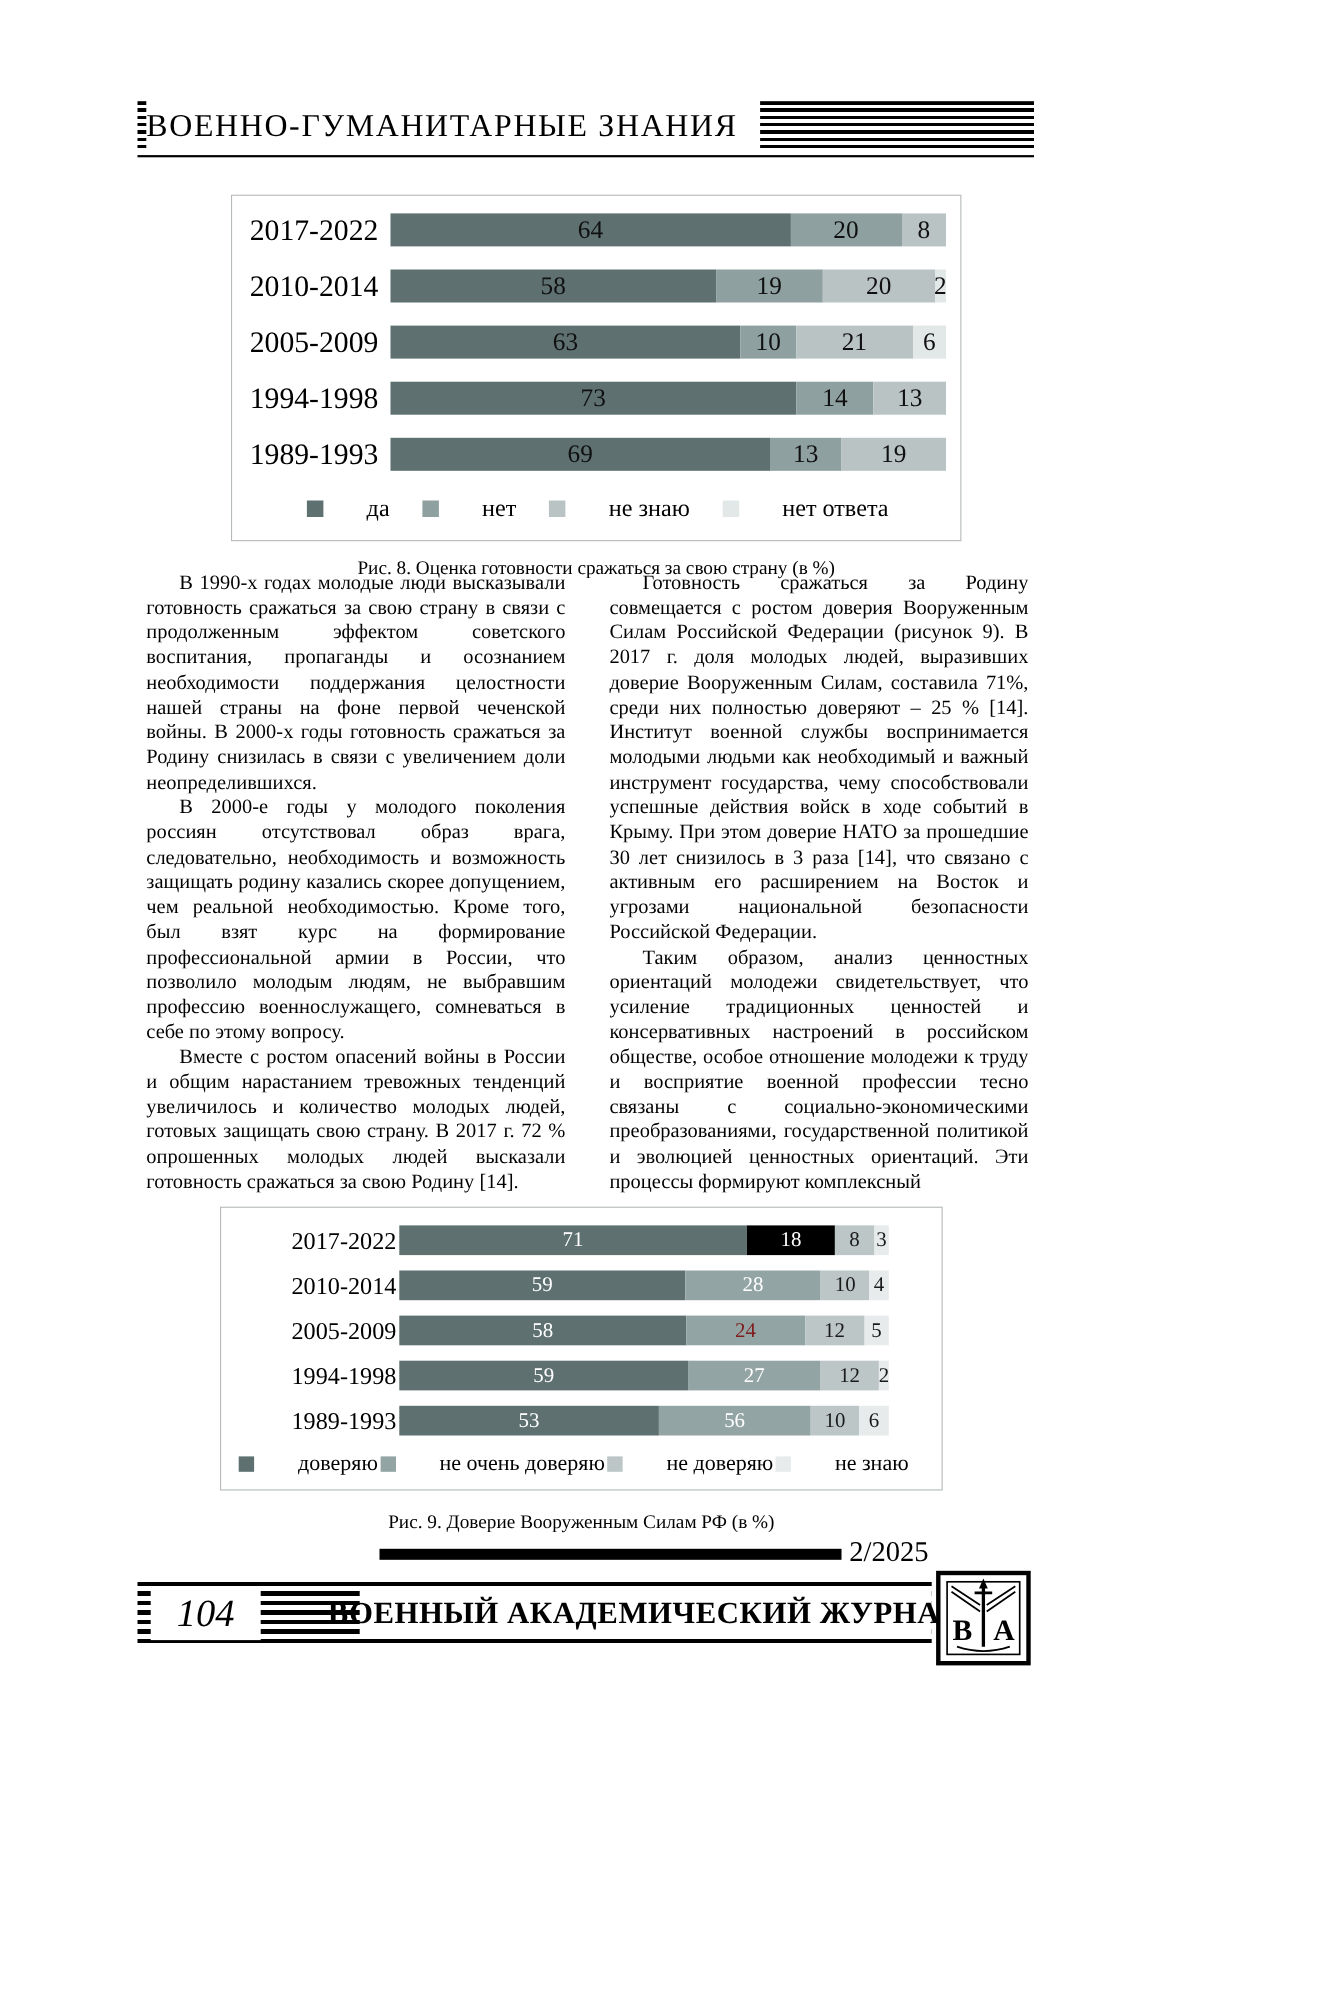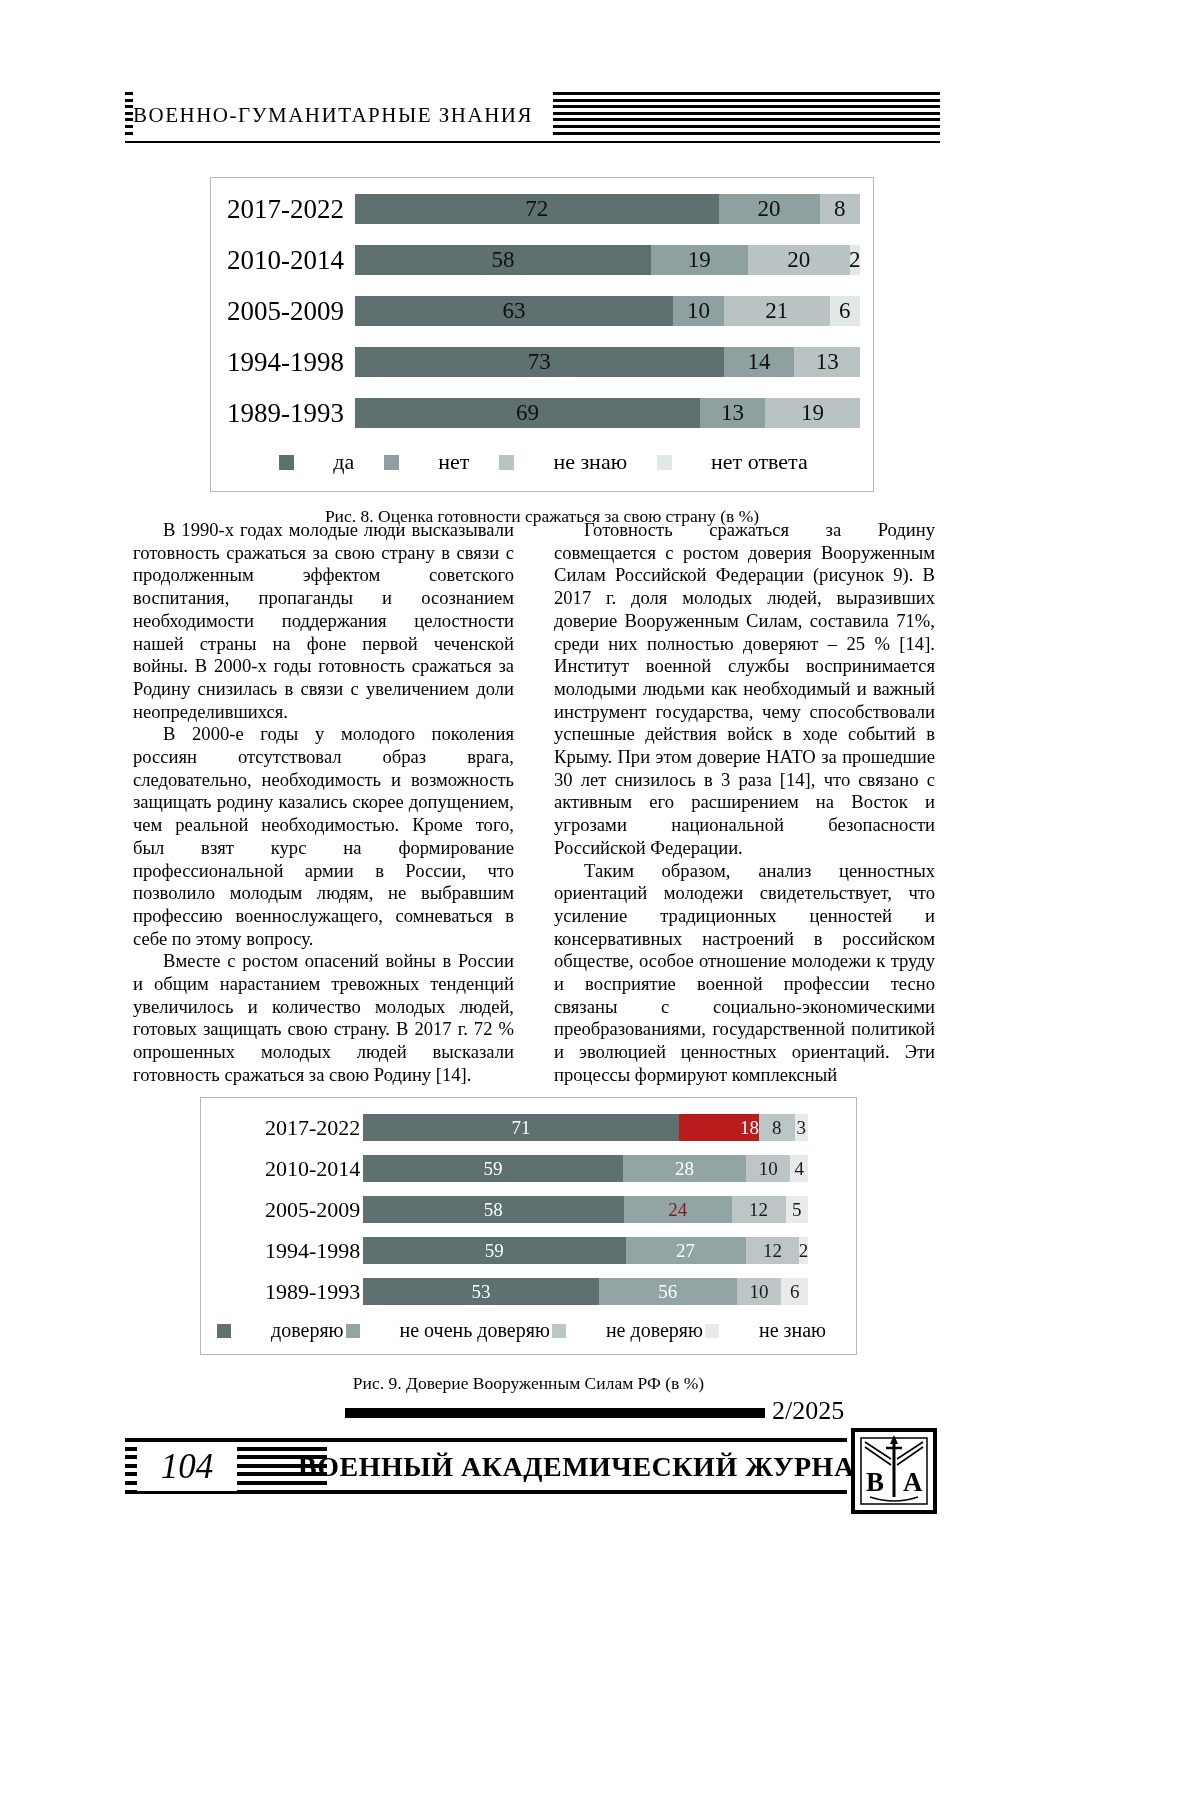--- a/index.html
+++ b/index.html
@@ -6,21 +6,21 @@
   html,body { background:#ffffff; }
   body { width:1200px; font-family:"Liberation Serif", serif; color:#000; }
   .page { position:relative; width:1200px; height:1817px; background:#fff; overflow:hidden; }
 
   
   .hdr { position:absolute; left:125px; top:92px; width:815px; height:46px; }
   .hdr-stripes { position:absolute; inset:0;
     background:repeating-linear-gradient(to bottom, #000 0 3px, #fff 3px 6.6px); }
   .hdr-titlebox { position:absolute; left:8px; top:-2px; bottom:-2px; background:#fff;
     display:flex; align-items:center; padding:0 20px 0 0; }
-  .hdr-titlebox span { font-size:21px; letter-spacing:1.5px; white-space:nowrap; }
+  .hdr-titlebox span { font-size:29px; letter-spacing:1.5px; white-space:nowrap; }
   .hdr-rule { position:absolute; left:125px; top:141px; width:815px; height:2px; background:#000; }
 
   
   .fig { position:absolute; }
   .fig8 { left:210px; top:177px; width:664px; }
   .fig9 { left:200px; top:1097px; width:657px; }
   .chart-box { border:1.5px solid #b4b9b9; background:#fff; }
   .fig8 .chart-box { padding:16px 13px 4px 16px; }
   .fig9 .chart-box { padding:16px 28px 4px 14px; }
 
@@ -82,21 +82,21 @@
   </header>
   <div class="hdr-rule"></div>
 
   <figure class="fig fig8">
     <div class="chart-box">
         <div class="rows">
           <div class="crow">
             <div class="clab">2017-2022</div>
             <div class="ctrack">
               <div class="cseg" style="width: 72%; background: rgb(94, 112, 112);">
-                <span class="cval" style="color: rgb(16, 16, 16);">72</span>
+                <span class="cval" style="color: rgb(16, 16, 16);">64</span>
               </div>
               <div class="cseg" style="width: 20%; background: rgb(143, 160, 160);">
                 <span class="cval" style="color: rgb(16, 16, 16);">20</span>
               </div>
               <div class="cseg" style="width: 8%; background: rgb(185, 195, 195);">
                 <span class="cval" style="color: rgb(16, 16, 16);">8</span>
               </div>
             </div>
           </div>
           <div class="crow">
@@ -198,21 +198,21 @@
 
   <figure class="fig fig9">
     <div class="chart-box">
         <div class="rows">
           <div class="crow">
             <div class="clab">2017-2022</div>
             <div class="ctrack">
               <div class="cseg" style="width: 71%; background: rgb(94, 112, 112);">
                 <span class="cval" style="color: rgb(255, 255, 255);">71</span>
               </div>
-              <div class="cseg" style="width: 18%; background: #b91c1c; justify-content: flex-end;">
+              <div class="cseg" style="width: 18%; background: #000000;">
                 <span class="cval" style="color: rgb(255, 255, 255);">18</span>
               </div>
               <div class="cseg" style="width: 8%; background: rgb(188, 198, 198);">
                 <span class="cval" style="color: rgb(26, 26, 26);">8</span>
               </div>
               <div class="cseg" style="width: 3%; background: rgb(231, 235, 235);">
                 <span class="cval" style="color: rgb(26, 26, 26);">3</span>
               </div>
             </div>
           </div>

